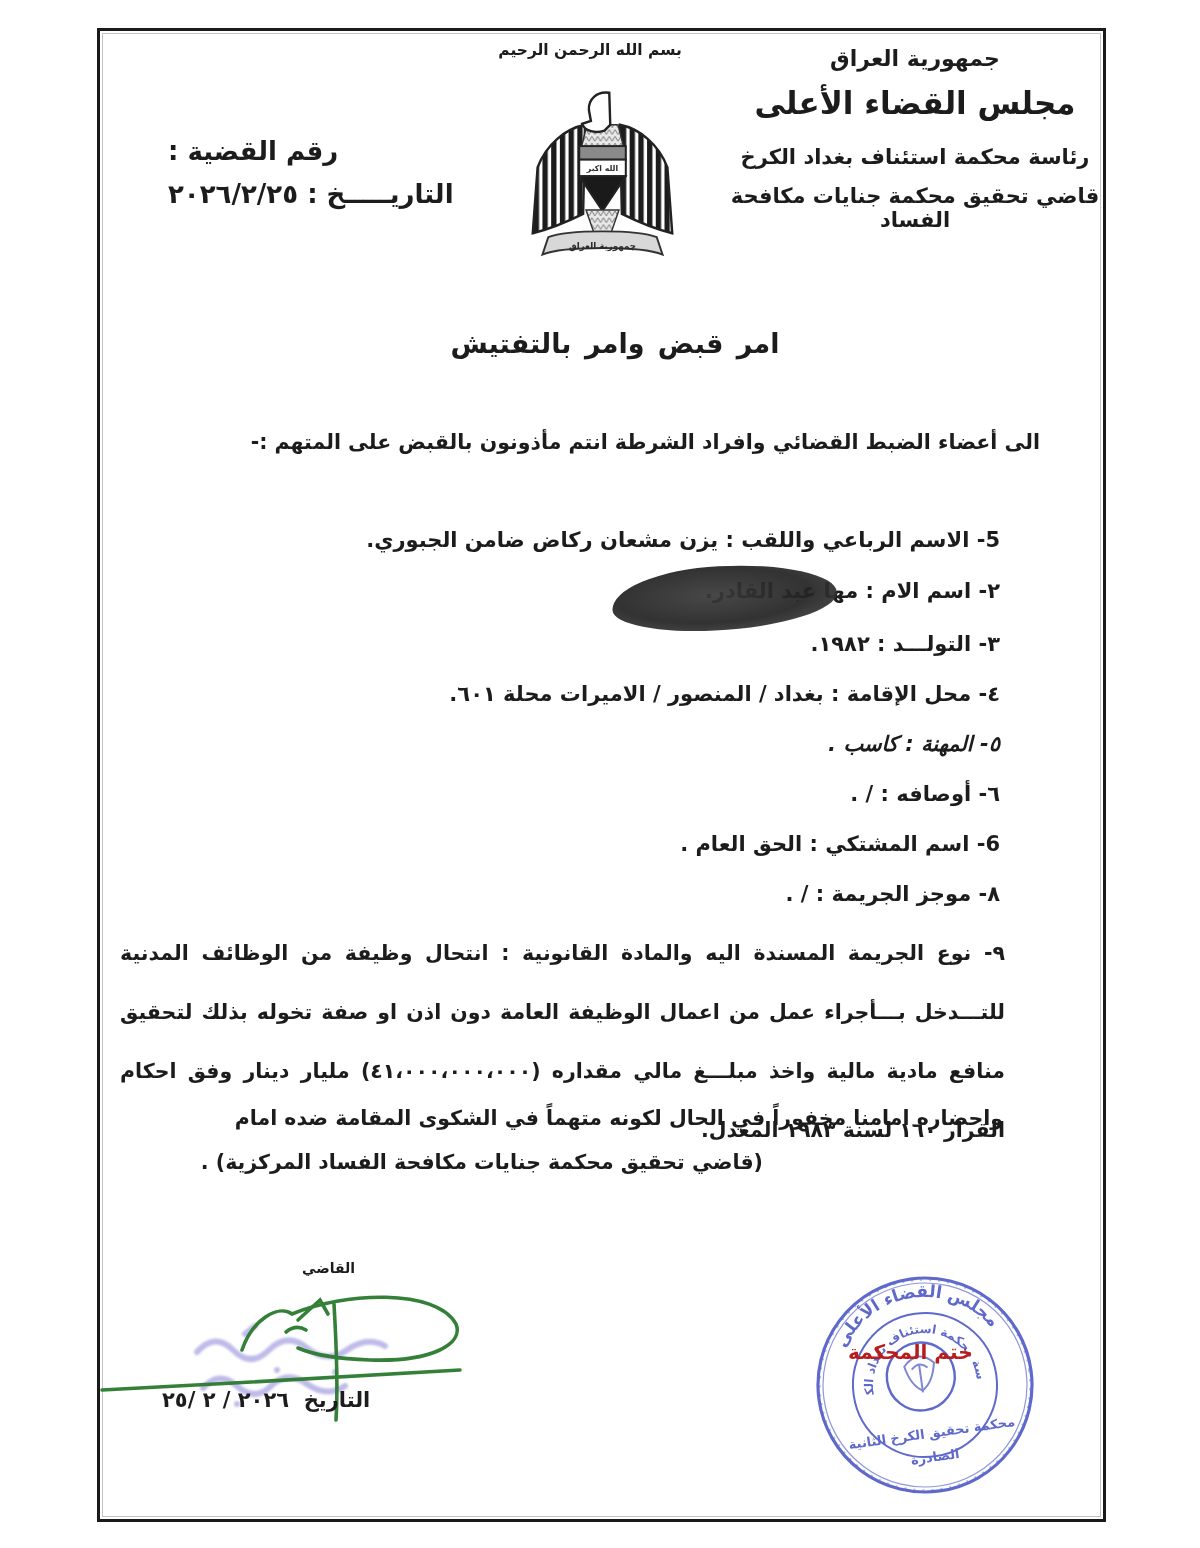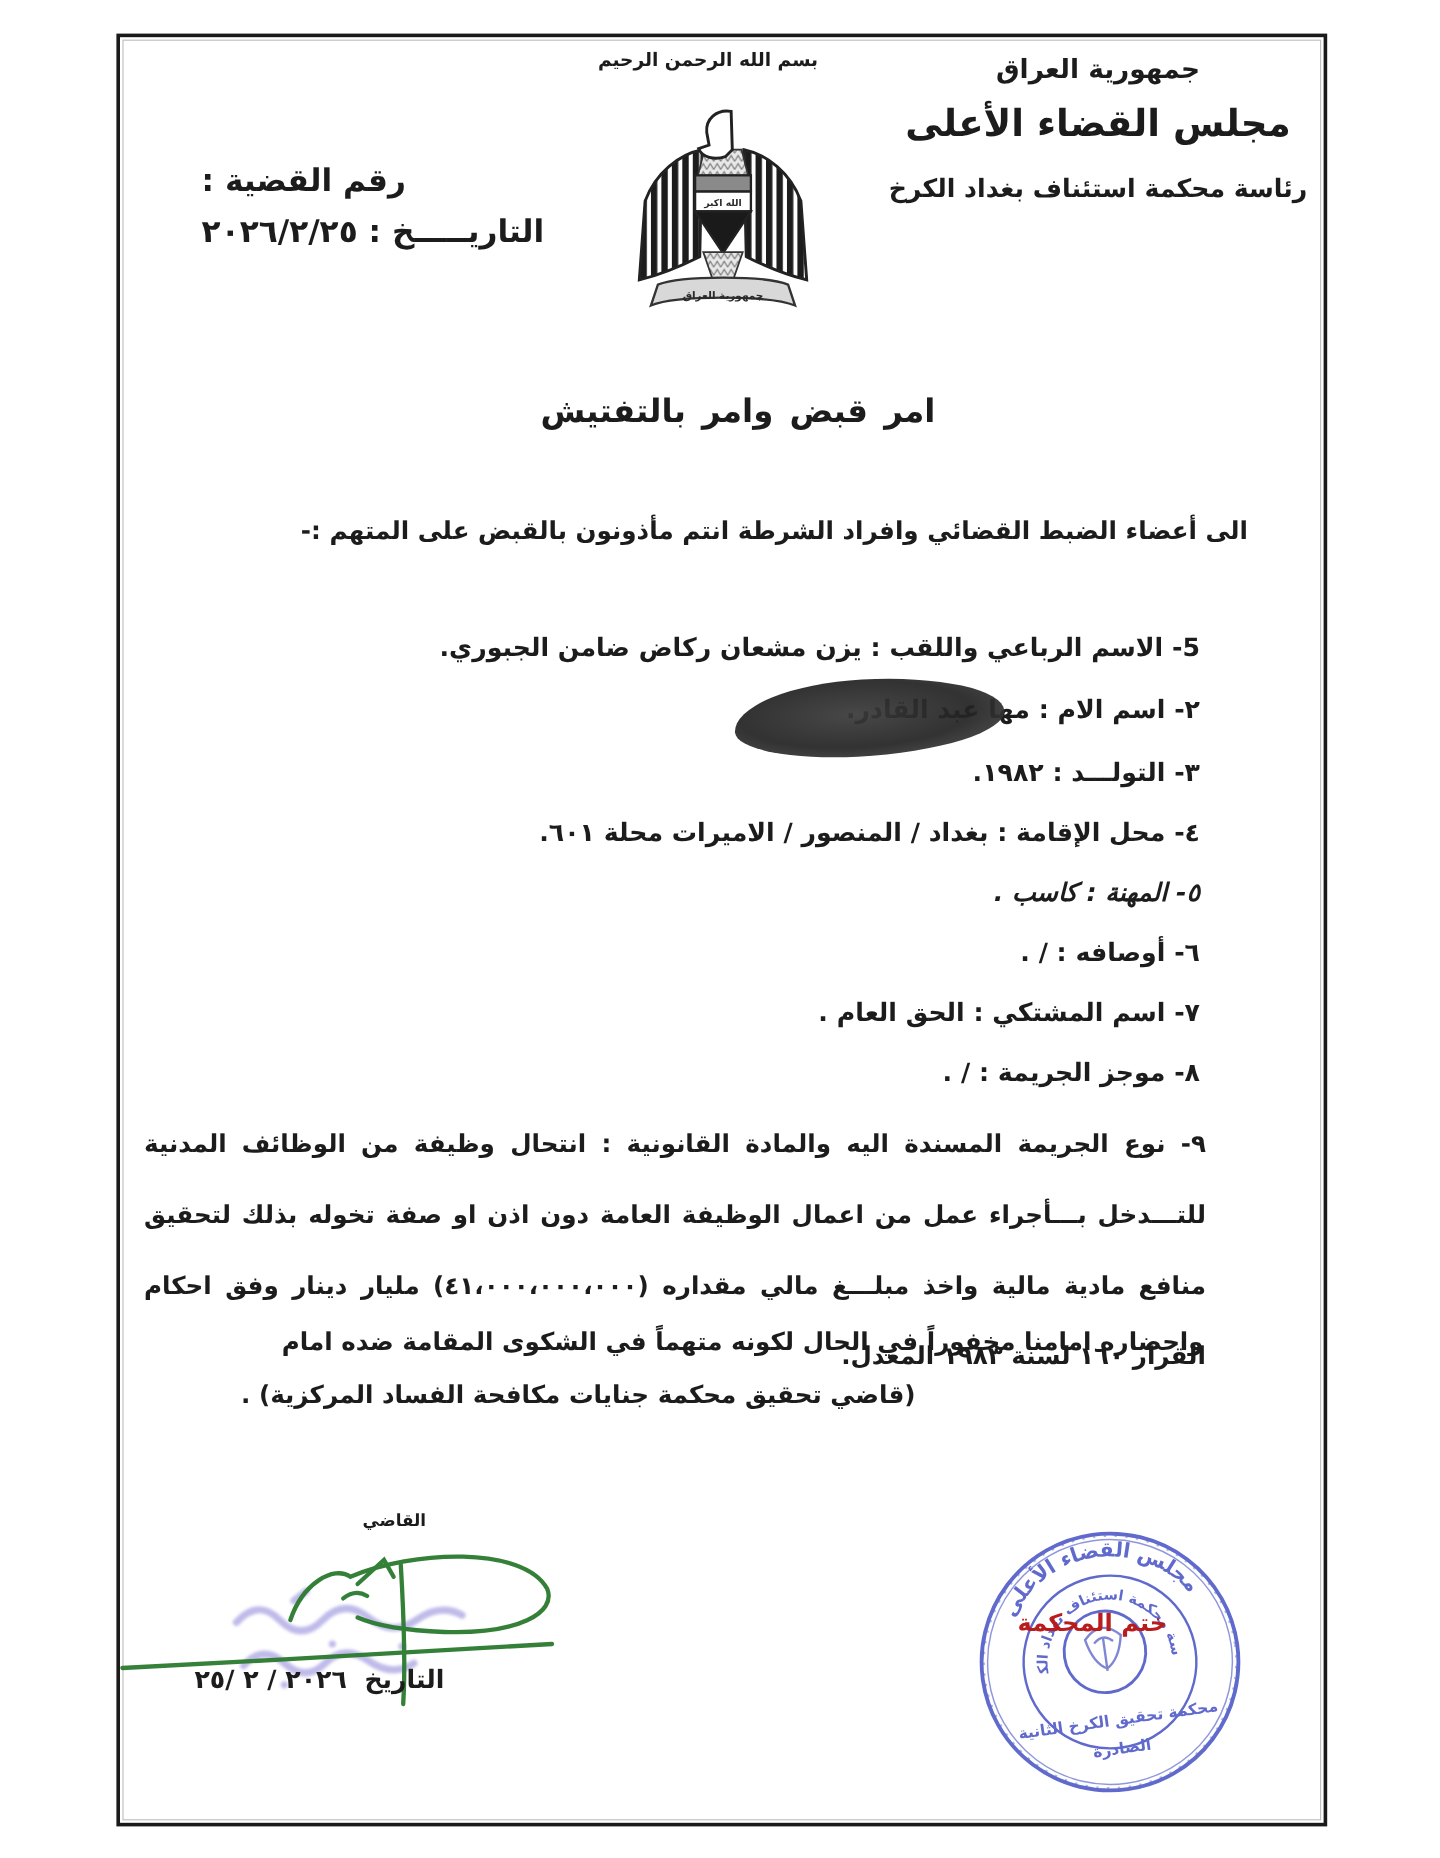--- a/index.html
+++ b/index.html
@@ -61,20 +61,21 @@
 </style>
 </head>
 <body>
 
 <div class="abs frame"></div>
 
 <div class="abs hdr-right rtl b">
   <div class="hr1">جمهورية العراق</div>
   <div class="hr2">مجلس القضاء الأعلى</div>
   <div class="hr3">رئاسة محكمة استئناف بغداد الكرخ</div>
+  <div class="hr4">قاضي تحقيق محكمة جنايات مكافحة الفساد</div>
 </div>
 
 <div class="abs basmala rtl b">بسم الله الرحمن الرحيم</div>
 
 <div class="abs emblem">
   <svg viewBox="0 0 160 190" width="155" height="188">
     <defs>
       <pattern id="wingStripes" width="9" height="10" patternUnits="userSpaceOnUse">
         <rect width="9" height="10" fill="#ffffff"></rect>
         <rect width="5.5" height="10" fill="#1c1c1c"></rect>
@@ -113,21 +114,21 @@
 <div class="abs doc-title rtl b">امر قبض وامر بالتفتيش</div>
 
 <div class="abs intro rtl b nowrap">الى أعضاء الضبط القضائي وافراد الشرطة انتم مأذونون بالقبض على المتهم :-</div>
 
 <div class="abs item i1 rtl b nowrap">5- الاسم الرباعي واللقب : يزن مشعان ركاض ضامن الجبوري.</div>
 <div class="abs item i2 rtl b nowrap"><span>٢- اسم الام : </span><span>مها عبد القادر.</span></div>
 <div class="abs item i3 rtl b nowrap">٣- التولـــد : ١٩٨٢.</div>
 <div class="abs item i4 rtl b nowrap">٤- محل الإقامة : بغداد / المنصور / الاميرات محلة ٦٠١.</div>
 <div class="abs item i5 rtl b nowrap">٥- المهنة : كاسب .</div>
 <div class="abs item i6 rtl b nowrap">٦- أوصافه : / .</div>
-<div class="abs item i7 rtl b nowrap">٧- اسم المشتكي : الحق العام .</div>
+<div class="abs item i7 rtl b nowrap">6- اسم المشتكي : الحق العام .</div>
 <div class="abs item i8 rtl b nowrap">٨- موجز الجريمة : / .</div>
 <p class="abs item9 rtl b" style="margin:0;"><span>٩- نوع الجريمة المسندة اليه والمادة القانونية : انتحال وظيفة من الوظائف المدنية للتـــدخل بـــأجراء عمل من اعمال الوظيفة العامة دون اذن او صفة تخوله بذلك لتحقيق منافع مادية مالية واخذ مبلـــغ مالي مقداره </span><bdi dir="ltr">(٤١،٠٠٠،٠٠٠،٠٠٠)</bdi><span> مليار دينار وفق احكام القرار ١٦٠ لسنة ١٩٨٣ المعدل.</span></p>
 
 <div class="abs redaction"></div>
 
 <div class="abs closing1 rtl b nowrap">واحضاره امامنا مخفوراً في الحال لكونه متهماً في الشكوى المقامة ضده امام</div>
 <div class="abs closing2 rtl b nowrap">(قاضي تحقيق محكمة جنايات مكافحة الفساد المركزية) .</div>
 
 <div class="abs sig-purple">
   <svg viewBox="0 0 215 95" width="215" height="95">

